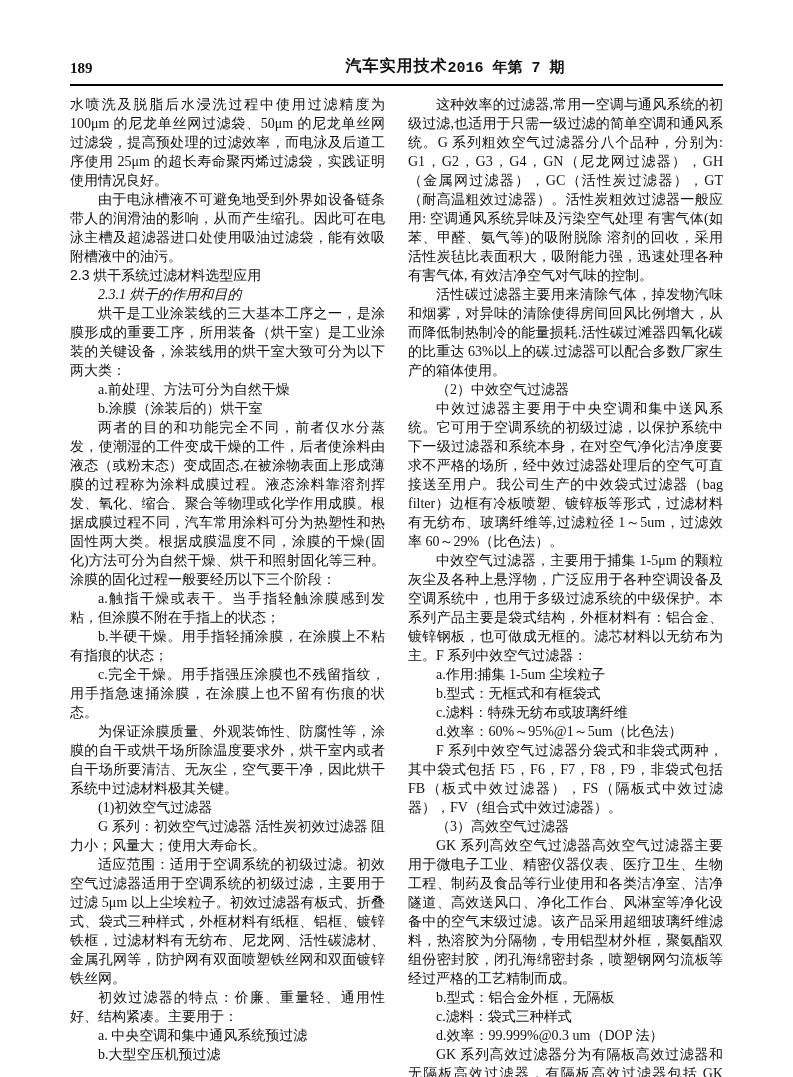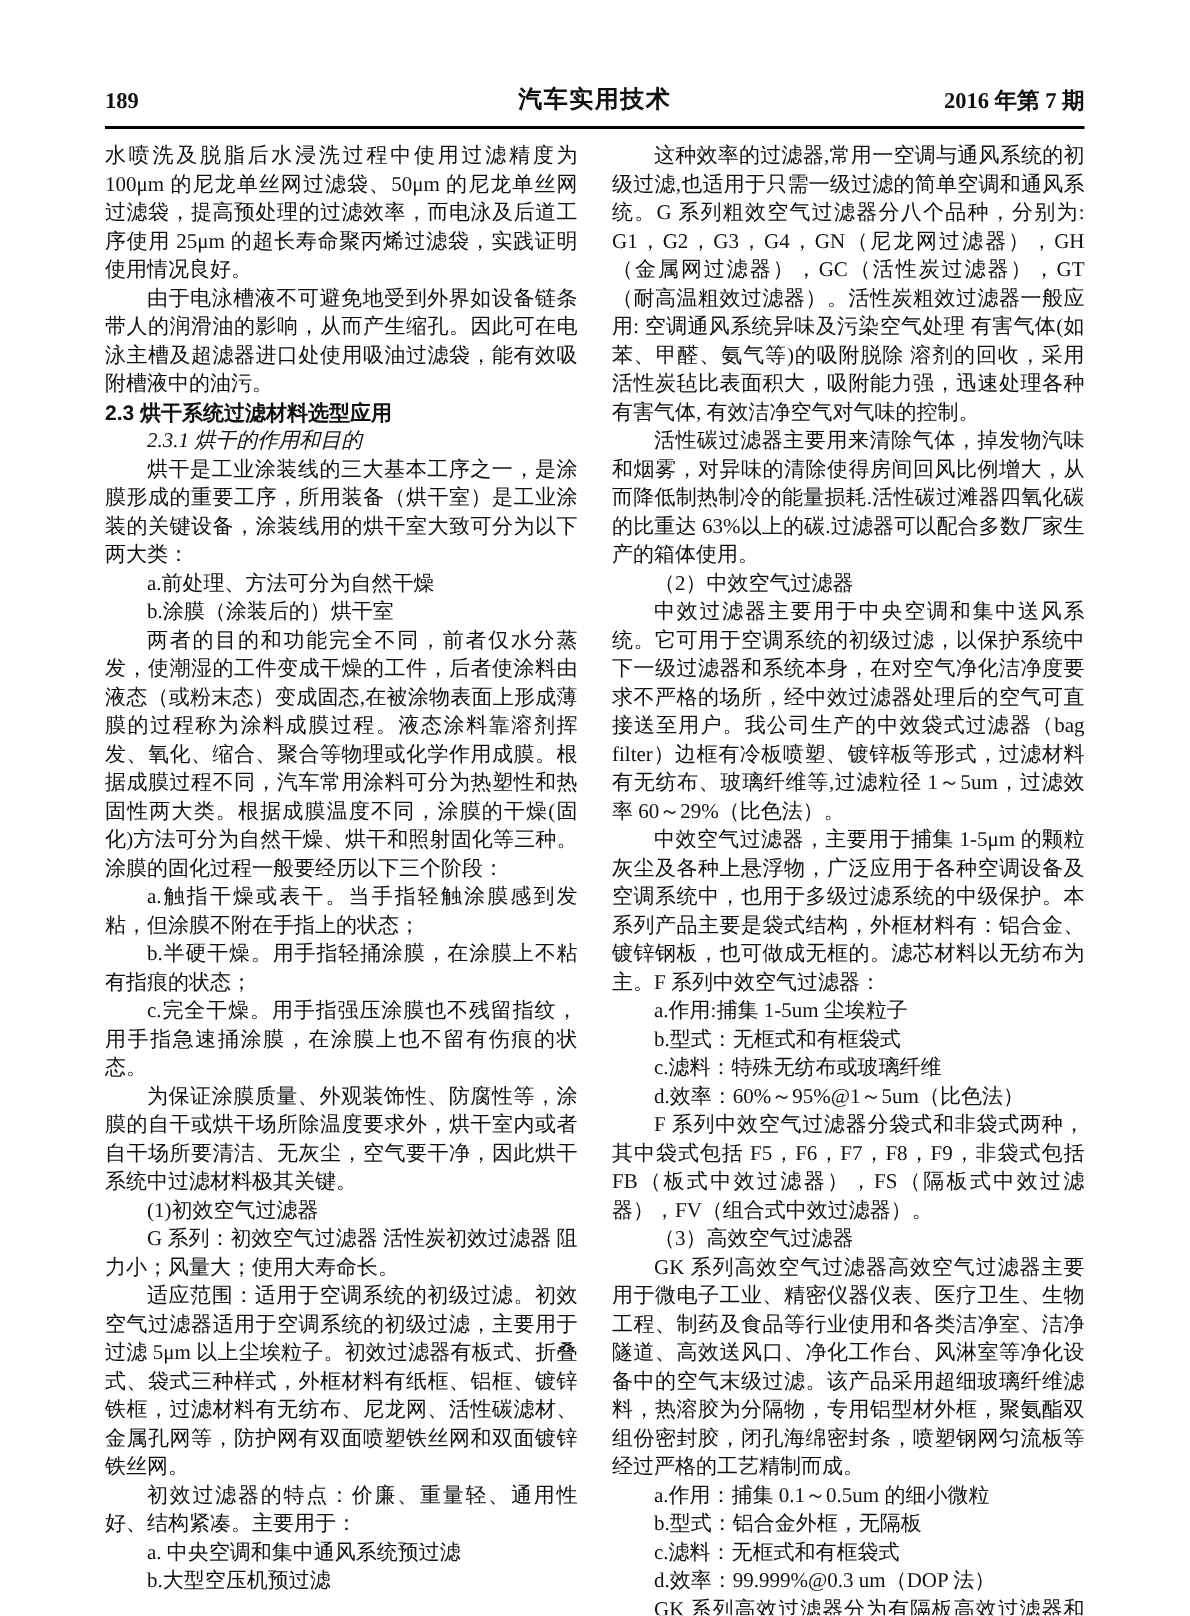--- a/index.html
+++ b/index.html
@@ -33,24 +33,24 @@
   .header .title {
     flex: 0 0 auto;
     font-size: 16px;
     font-weight: bold;
     letter-spacing: 1px;
     font-family: "Liberation Sans", "DejaVu Sans", sans-serif;
     text-align: right;
   }
   .header .issue {
     flex: 1;
-    text-align: right;
+    text-align: left;
     font-size: 15px;
     font-weight: bold;
-    font-family: Liberation Serif, serif;
+    font-family: Liberation Mono, monospace;
   }
   .columns {
     display: flex;
     gap: 23px;
     margin-top: 9px;
   }
   .col {
     width: 315px;
     flex: 0 0 315px;
     font-size: 14px;
@@ -59,21 +59,21 @@
     text-justify: inter-ideograph;
   }
   .col p {
     margin: 0;
   }
   p.cont { text-indent: 0; }
   p.body { text-indent: 2em; }
   p.item { text-indent: 2em; }
   p.h2 {
     text-indent: 0;
-    font-weight: bold;
+    font-weight: normal;
     font-family: "Liberation Sans", "DejaVu Sans", sans-serif;
     font-size: 14px;
   }
   p.h3 {
     text-indent: 2em;
     font-style: italic;
   }
 </style>
 </head>
 <body>
@@ -111,20 +111,19 @@
         <p class="item">（2）中效空气过滤器</p>
         <p class="body">中效过滤器主要用于中央空调和集中送风系统。它可用于空调系统的初级过滤，以保护系统中下一级过滤器和系统本身，在对空气净化洁净度要求不严格的场所，经中效过滤器处理后的空气可直接送至用户。我公司生产的中效袋式过滤器（bag filter）边框有冷板喷塑、镀锌板等形式，过滤材料有无纺布、玻璃纤维等,过滤粒径 1～5um，过滤效率 60～29%（比色法）。</p>
         <p class="body">中效空气过滤器，主要用于捕集 1-5μm 的颗粒灰尘及各种上悬浮物，广泛应用于各种空调设备及空调系统中，也用于多级过滤系统的中级保护。本系列产品主要是袋式结构，外框材料有：铝合金、镀锌钢板，也可做成无框的。滤芯材料以无纺布为主。F 系列中效空气过滤器：</p>
         <p class="item">a.作用:捕集 1-5um 尘埃粒子</p>
         <p class="item">b.型式：无框式和有框袋式</p>
         <p class="item">c.滤料：特殊无纺布或玻璃纤维</p>
         <p class="item">d.效率：60%～95%@1～5um（比色法）</p>
         <p class="body">F 系列中效空气过滤器分袋式和非袋式两种，其中袋式包括 F5，F6，F7，F8，F9，非袋式包括 FB（板式中效过滤器），FS（隔板式中效过滤器），FV（组合式中效过滤器）。</p>
         <p class="item">（3）高效空气过滤器</p>
         <p class="body">GK 系列高效空气过滤器高效空气过滤器主要用于微电子工业、精密仪器仪表、医疗卫生、生物工程、制药及食品等行业使用和各类洁净室、洁净隧道、高效送风口、净化工作台、风淋室等净化设备中的空气末级过滤。该产品采用超细玻璃纤维滤料，热溶胶为分隔物，专用铝型材外框，聚氨酯双组份密封胶，闭孔海绵密封条，喷塑钢网匀流板等经过严格的工艺精制而成。</p>
-        <p class="item">a.作用：捕集 0.1～0.5um 的细小微粒</p>
         <p class="item">b.型式：铝合金外框，无隔板</p>
-        <p class="item">c.滤料：无框式和有框袋式</p>
+        <p class="item">c.滤料：袋式三种样式</p>
         <p class="item">d.效率：99.999%@0.3 um（DOP 法）</p>
         <p class="body">GK 系列高效过滤器分为有隔板高效过滤器和无隔板高效过滤器，有隔板高效过滤器包括 GK（有隔板高效过滤器），GKW（耐高温高效过滤器），GKA（耐高湿高效过滤器）；无隔板高效过滤器包括 GKYW（组合式组合式高效过滤器），</p>
       </div>
   </div>
 </div>
 
 </body></html>

